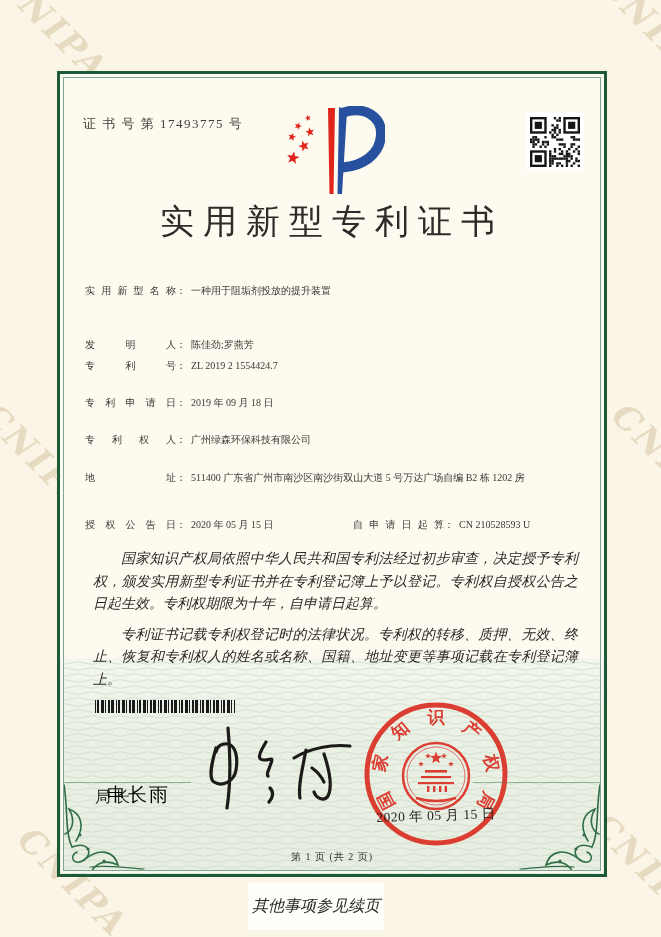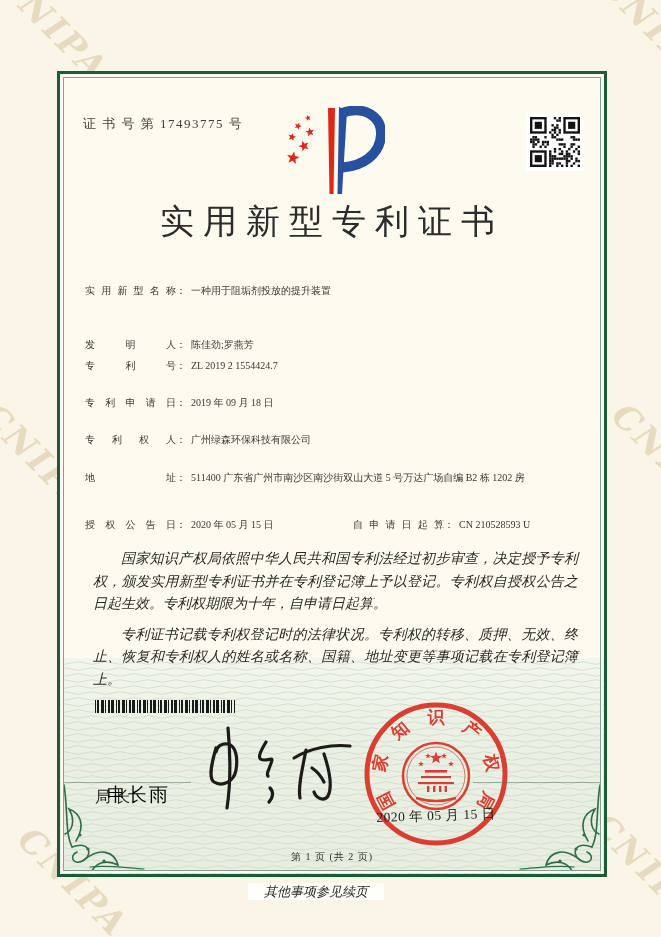--- a/index.html
+++ b/index.html
@@ -44,22 +44,22 @@
       font-family:"Liberation Sans","DejaVu Sans",sans-serif;}
   .officer-name{position:absolute;left:50px;top:711px;font-size:19px;letter-spacing:2px;color:#000000;
       font-family:"Liberation Sans","DejaVu Sans",sans-serif;}
   .signature{position:absolute;left:133px;top:645px;}
   .seal{position:absolute;left:303px;top:627px;opacity:.92;}
   .seal-date{position:absolute;left:303px;top:736px;width:152px;text-align:center;font-size:13.5px;
       color:#1e1c1a;transform:rotate(-2deg);letter-spacing:.5px;z-index:6;}
   .pageinfo{position:absolute;left:0;top:779px;width:550px;text-align:center;font-size:10px;
       color:#33312c;letter-spacing:1px;z-index:6;}
   
-  .cont-note{position:absolute;left:248px;top:883px;width:136px;height:17px;background:#fffefb;
-      display:flex;align-items:center;justify-content:center;font-size:13px;font-style:italic;
+  .cont-note{position:absolute;left:248px;top:883px;width:136px;height:47px;background:#fffefb;
+      display:flex;align-items:center;justify-content:center;font-size:16px;font-style:italic;
       color:#2c2a26;white-space:nowrap;}
 </style>
 </head>
 <body>
 
 <div class="page">
 
   <div class="wm" style="left:-16px;top:6px;">CNIPA</div>
   <div class="wm" style="left:586px;top:8px;">CNIPA</div>
   <div class="wm wm-center" style="left:388px;top:272px;">CNIPA</div>

